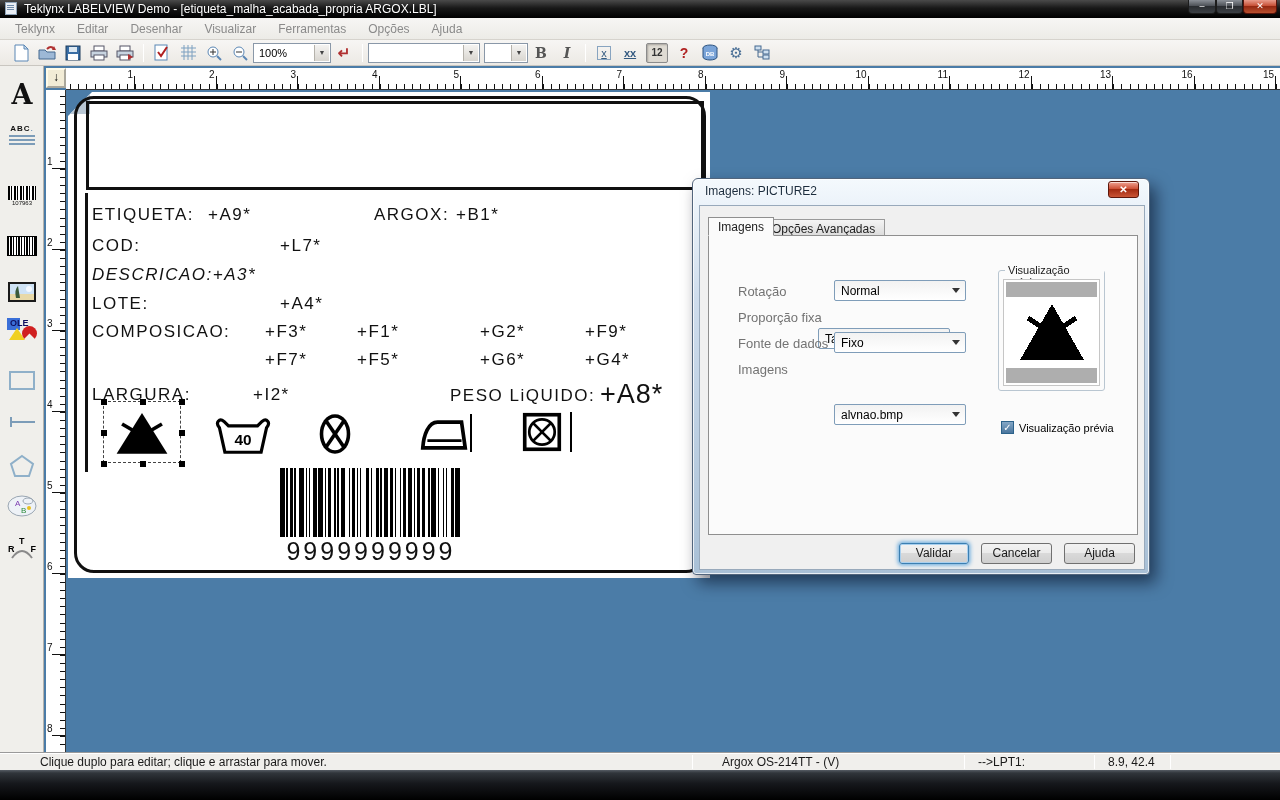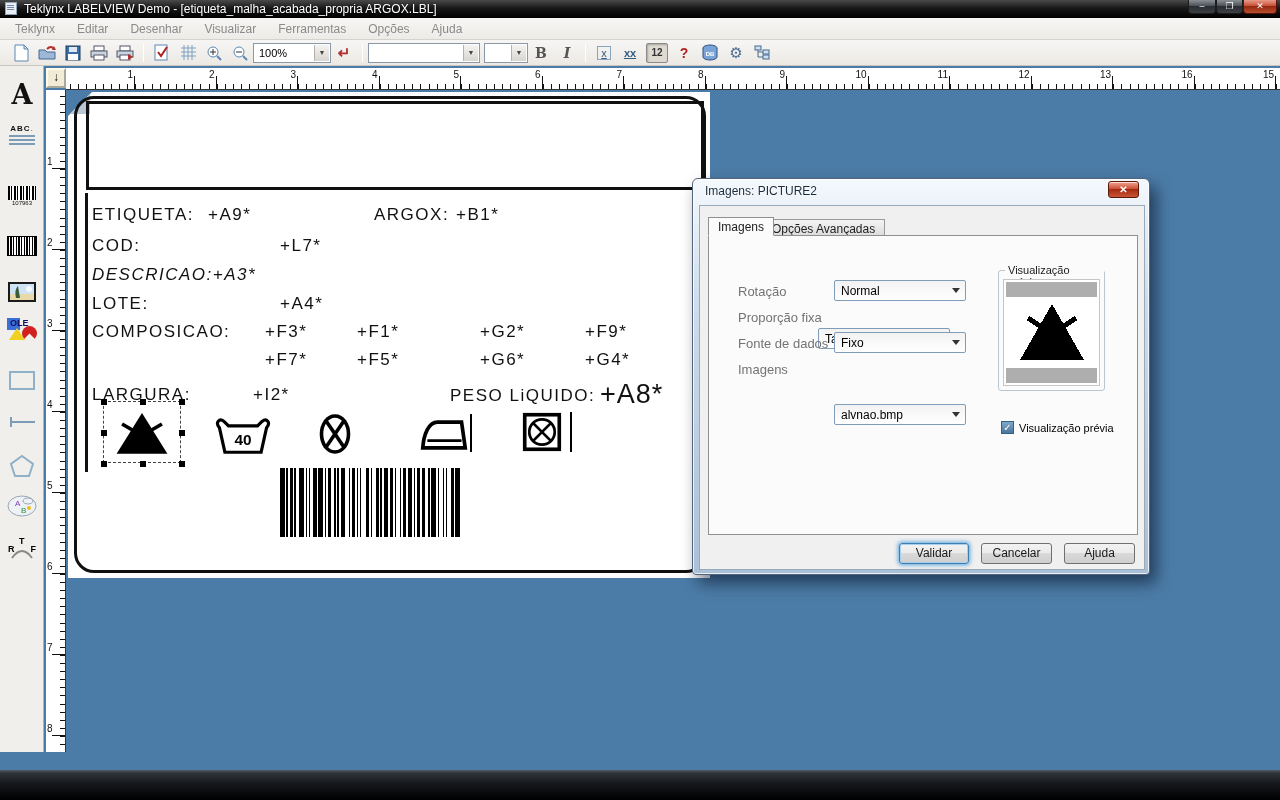--- a/index.html
+++ b/index.html
@@ -726,20 +726,21 @@
       <span style="width: 3.19px; background: rgb(255, 255, 255);"></span>
       <span style="width: 1.6px; background: rgb(0, 0, 0);"></span>
       <span style="width: 1.6px; background: rgb(255, 255, 255);"></span>
       <span style="width: 1.6px; background: rgb(0, 0, 0);"></span>
       <span style="width: 3.19px; background: rgb(255, 255, 255);"></span>
       <span style="width: 3.19px; background: rgb(0, 0, 0);"></span>
       <span style="width: 1.6px; background: rgb(255, 255, 255);"></span>
       <span style="width: 4.79px; background: rgb(0, 0, 0);"></span>
       <span style="width: 1.6px; background: rgb(255, 255, 255);"></span>
     </div>
+  <div class="ltxt" style="left:280px;top:537px;width:182px;text-align:center;font-size:25px;letter-spacing:3px;">9999999999</div>
 
   <div class="abs dialog">
     <div class="abs dlg-title">Imagens: PICTURE2</div>
     <div class="abs dlg-close">✕</div>
     <div class="dlg-client">
       <div class="tab active" style="left:8px;">Imagens</div>
       <div class="tab inactive" style="left:62px;">Opções Avançadas</div>
       <div class="tab-panel">
         <div class="fld-label" style="top:48px;left:29px;">Rotação</div>
         <div class="fld-combo" style="top:44px;left:125px;"><span>Normal</span><span class="arr"></span></div>
@@ -767,20 +768,30 @@
           <div class="chk" id="chk">✓</div>
           <span style="font-size:11px;">Visualização prévia</span>
         </div>
       </div>
       <div class="dlg-btn focused" style="left:199px;width:70px;">Validar</div>
       <div class="dlg-btn" style="left:281px;width:71px;">Cancelar</div>
       <div class="dlg-btn" style="left:364px;width:71px;">Ajuda</div>
     </div>
   </div>
 
+  <div class="abs statusbar">
+    <div class="abs" style="left:40px;top:2px;">Clique duplo para editar; clique e arrastar para mover.</div>
+    <div class="abs" style="left:722px;top:2px;">Argox OS-214TT - (V)</div>
+    <div class="abs" style="left:978px;top:2px;">--&gt;LPT1:</div>
+    <div class="abs" style="left:1108px;top:2px;">8.9, 42.4</div>
+    <div class="sb-sep" style="left:692px;"></div>
+    <div class="sb-sep" style="left:964px;"></div>
+    <div class="sb-sep" style="left:1094px;"></div>
+    <div class="sb-sep" style="left:1170px;"></div>
+  </div>
 
   <div class="abs taskbar" id="taskbar">
 
     <div id="quicklaunch"></div>
     <div id="tasks"></div>
     <div id="tray"></div>
   </div>
 
 </div>
 

